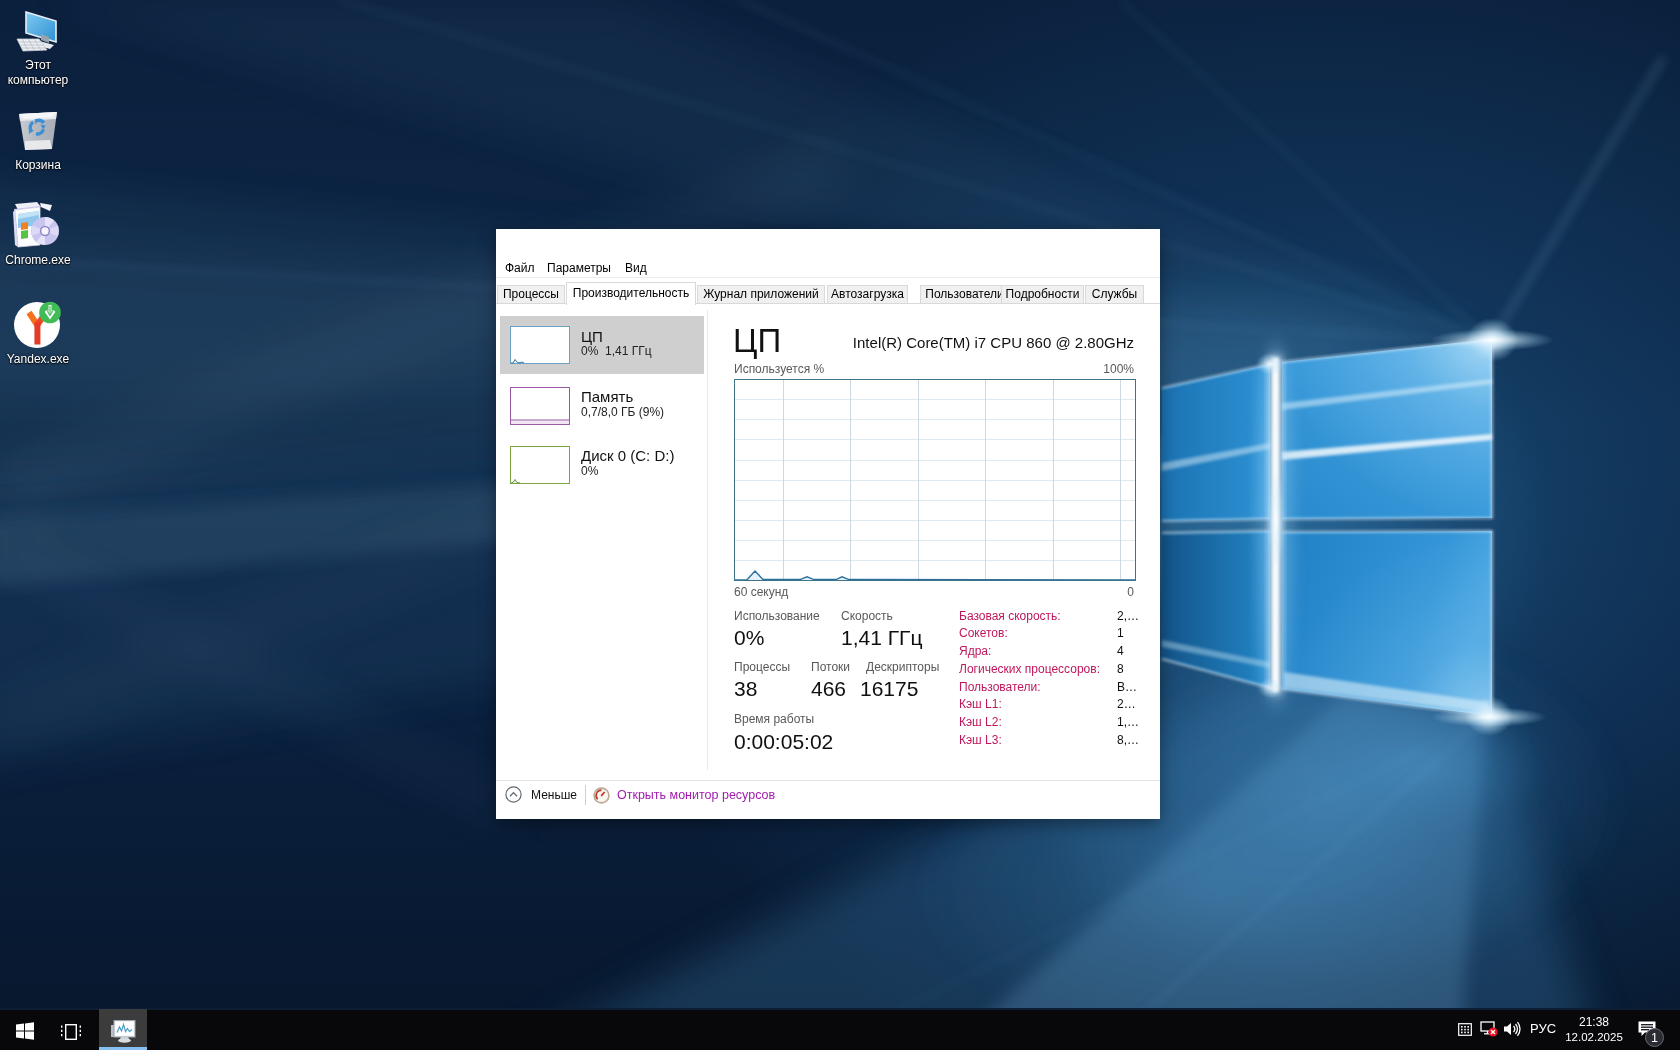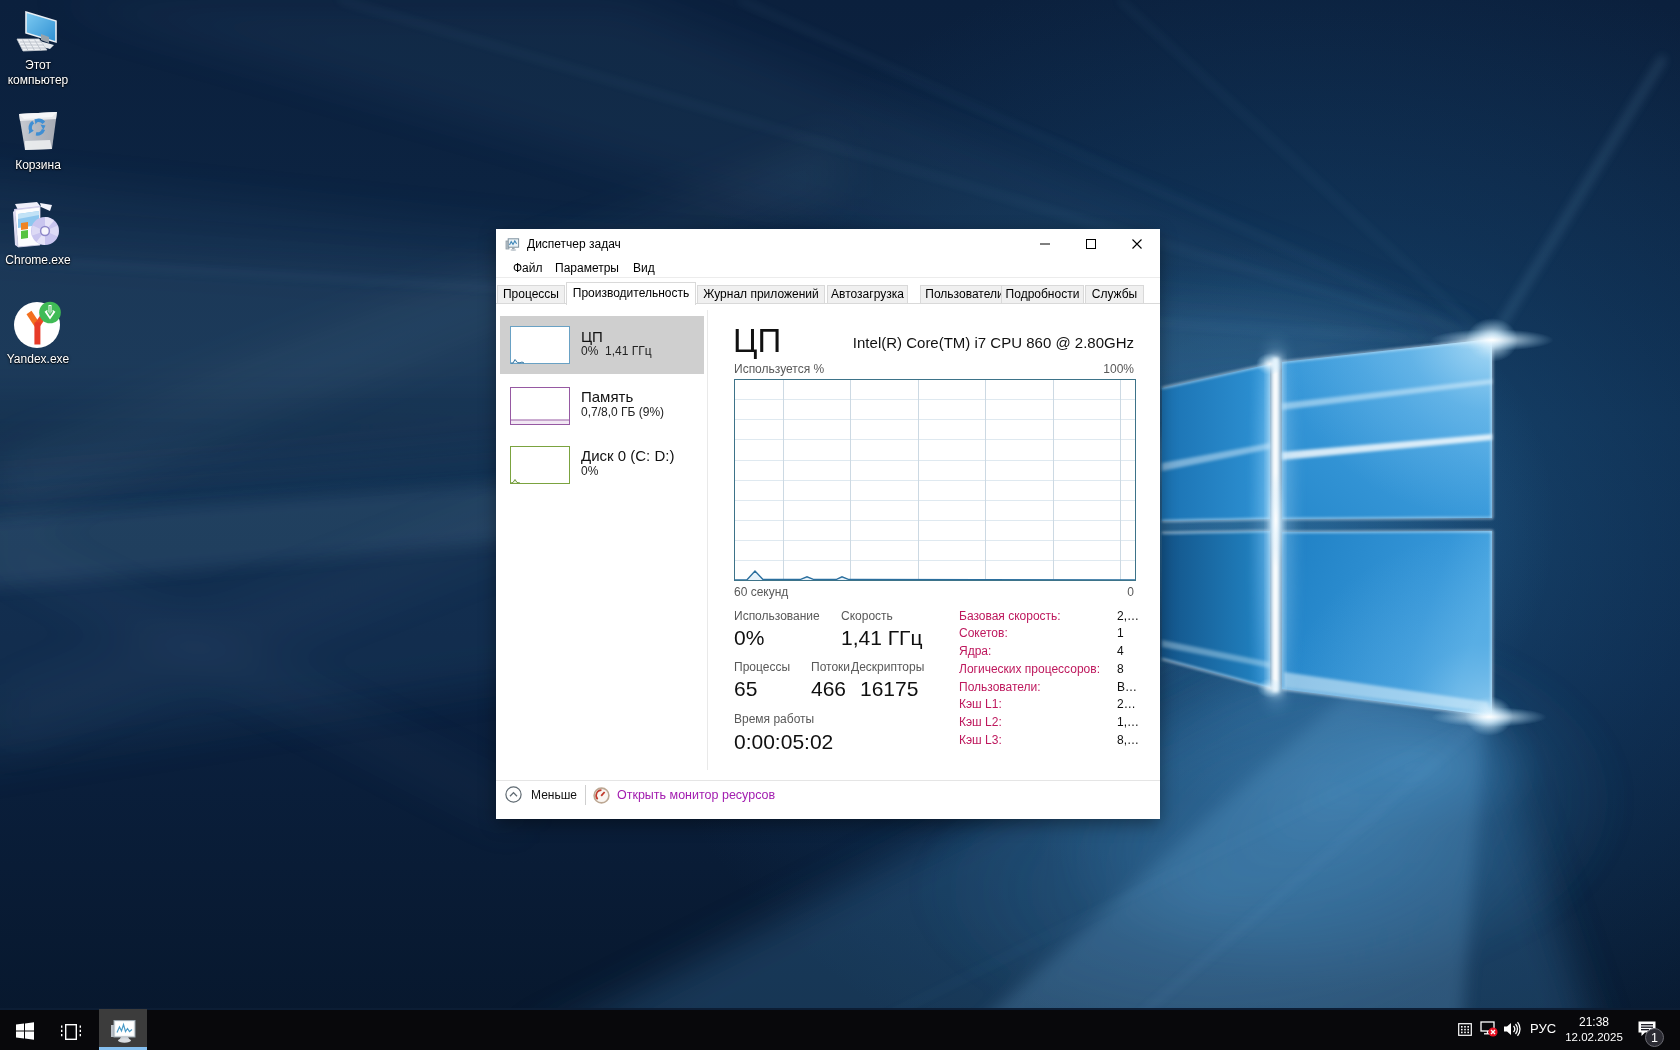--- a/index.html
+++ b/index.html
@@ -6,21 +6,21 @@
 body{width:1680px;height:1050px;overflow:hidden;position:relative;background:#0a1c36;font-family:"Liberation Sans",sans-serif;transform:translateZ(0)}
 #wall{position:absolute;left:0;top:0;width:1680px;height:1050px}
 .dicon{position:absolute;width:76px;text-align:center;color:#fff;font-size:12px;text-shadow:0 1px 1px rgba(0,0,0,.9),0 0 3px rgba(0,0,0,.8);will-change:transform}
 .dicon svg{display:block;margin:0 auto}
 .dlabel{margin-top:2px;line-height:15px}
 #win{position:absolute;left:496px;top:229px;width:664px;height:590px;background:#fff;box-shadow:0 5px 16px rgba(0,0,0,.38);font-size:12px;color:#000;will-change:transform}
 #titlebar{position:absolute;left:0;top:0;width:664px;height:30px;background:#fff}
 #title-ico{position:absolute;left:9px;top:8px}
 #title-txt{position:absolute;left:31px;top:0;line-height:30px;font-size:12px}
 .capbtn{position:absolute;top:0;width:46px;height:30px;text-align:center;color:#000}
-#menubar{position:absolute;left:8px;top:30px;width:616px;height:18px}
+#menubar{position:absolute;left:0;top:30px;width:616px;height:18px}
 .mitem{position:absolute;top:0;line-height:18px;font-size:12px}
 #mensep{position:absolute;left:0;top:48px;width:664px;height:1px;background:#ececec}
 .tab{position:absolute;background:#f0f0f0;border:1px solid #d9d9d9;font-size:12px;text-align:center;box-sizing:border-box;top:56px;height:19px;line-height:17px}
 .tabact{top:53px;height:23px;line-height:20px;background:#fff;border-bottom:none;z-index:3}
 #tabline{position:absolute;left:0;top:74px;width:664px;height:1px;background:#d9d9d9}
 #selitem{position:absolute;left:4px;top:87px;width:204px;height:58px;background:#cfcfcf}
 .minichart{position:absolute;left:14px}
 .sidetitle{position:absolute;left:85px;font-size:15px;color:#111}
 .sidesub{position:absolute;left:85px;font-size:12px;color:#222}
 #vsep{position:absolute;left:211px;top:81px;width:1px;height:460px;background:#e9e9e9}
@@ -269,39 +269,20 @@
 <path d="M24.4 23.5 L24.4 45.5" stroke="#e73b28" stroke-width="6"></path>
 </g>
 <circle cx="37" cy="13.5" r="10.8" fill="#40bb56"></circle>
 <path d="M37 6 L37 15 M32.8 11.8 L37 17.8 L41.2 11.8" stroke="#ffffff" stroke-width="3" fill="none"></path>
 <path d="M37 7 L37 14.5 M34.3 12.2 L37 16.4 L39.7 12.2" stroke="#40bb56" stroke-width="1.1" fill="none"></path>
 </svg>
 <div class="dlabel">Yandex.exe</div>
 </div>
 </div>
 <div id="win">
-<div id="titlebar">
-<svg id="title-ico" width="15" height="15" viewBox="0 0 15 15">
-<rect x="1" y="4" width="3" height="8" fill="#b9c3ca" stroke="#8a99a4" stroke-width="0.8"></rect>
-<rect x="3.2" y="1.8" width="10.4" height="8.4" fill="#eaf2f7" stroke="#7d909d" stroke-width="1"></rect>
-<polyline points="4.5,8 6.2,4.6 8,7.4 9.8,3.9 11.6,6.8" fill="none" stroke="#3f87b8" stroke-width="1.1"></polyline>
-<rect x="7" y="10.4" width="2.6" height="1.6" fill="#9aa7b0"></rect>
-<ellipse cx="8.3" cy="12.9" rx="3" ry="1" fill="#c2cad0"></ellipse>
-</svg>
-<div id="title-txt">Диспетчер задач</div>
-<div class="capbtn" style="left:526px"><svg width="46" height="30">
-          <line x1="18" y1="15" x2="28" y2="15" stroke="#000" stroke-width="1"></line>
-        </svg></div>
-<div class="capbtn" style="left:572px"><svg width="46" height="30">
-          <rect x="18.5" y="10.5" width="9" height="9" fill="none" stroke="#000" stroke-width="1"></rect>
-        </svg></div>
-<div class="capbtn" style="left:618px"><svg width="46" height="30">
-          <path d="M18.5 10.5 L27.5 19.5 M27.5 10.5 L18.5 19.5" stroke="#000" stroke-width="1.1" fill="none"></path>
-        </svg></div>
-</div>
 <div id="menubar">
 <div class="mitem" style="left:9px">Файл</div>
 <div class="mitem" style="left:51px">Параметры</div>
 <div class="mitem" style="left:129px">Вид</div>
 </div>
 <div id="mensep"></div>
 <div id="tabline"></div>
 <div class="tab" style="left:1px;width:68px">Процессы</div>
 <div class="tab tabact" style="left:70px;width:130px">Производительность</div>
 <div class="tab" style="left:201px;width:128px">Журнал приложений</div>
@@ -360,22 +341,22 @@
 <rect x="0.5" y="0.5" width="401" height="201" fill="none" stroke="#3d7389" stroke-width="1"></rect>
 </svg>
 <div class="graylab" style="left:238px;top:356px">60 секунд</div>
 <div class="graylab" style="right:26px;top:356px">0</div>
 <div class="graylab" style="left:238px;top:380px">Использование</div>
 <div class="graylab" style="left:345px;top:380px">Скорость</div>
 <div class="statval" style="left:238px;top:397px;font-size:21px">0%</div>
 <div class="statval" style="left:345px;top:397px;font-size:21px">1,41 ГГц</div>
 <div class="graylab" style="left:238px;top:431px">Процессы</div>
 <div class="graylab" style="left:315px;top:431px">Потоки</div>
-<div class="graylab" style="left:355px;top:431px">Дескрипторы</div>
-<div class="statval" style="left:238px;top:448px;font-size:21px">65</div>
+<div class="graylab" style="left:370px;top:431px">Дескрипторы</div>
+<div class="statval" style="left:238px;top:448px;font-size:21px">38</div>
 <div class="statval" style="left:315px;top:448px;font-size:21px">466</div>
 <div class="statval" style="left:364px;top:448px;font-size:21px">16175</div>
 <div class="graylab" style="left:238px;top:483px">Время работы</div>
 <div class="statval" style="left:238px;top:501px;font-size:21px">0:00:05:02</div>
 <div class="rlab" style="top:380px">Базовая скорость:</div>
     <div class="rval" style="top:380px">2,…</div>
 <div class="rlab" style="top:397px">Сокетов:</div>
     <div class="rval" style="top:397px">1</div>
 <div class="rlab" style="top:415px">Ядра:</div>
     <div class="rval" style="top:415px">4</div>

